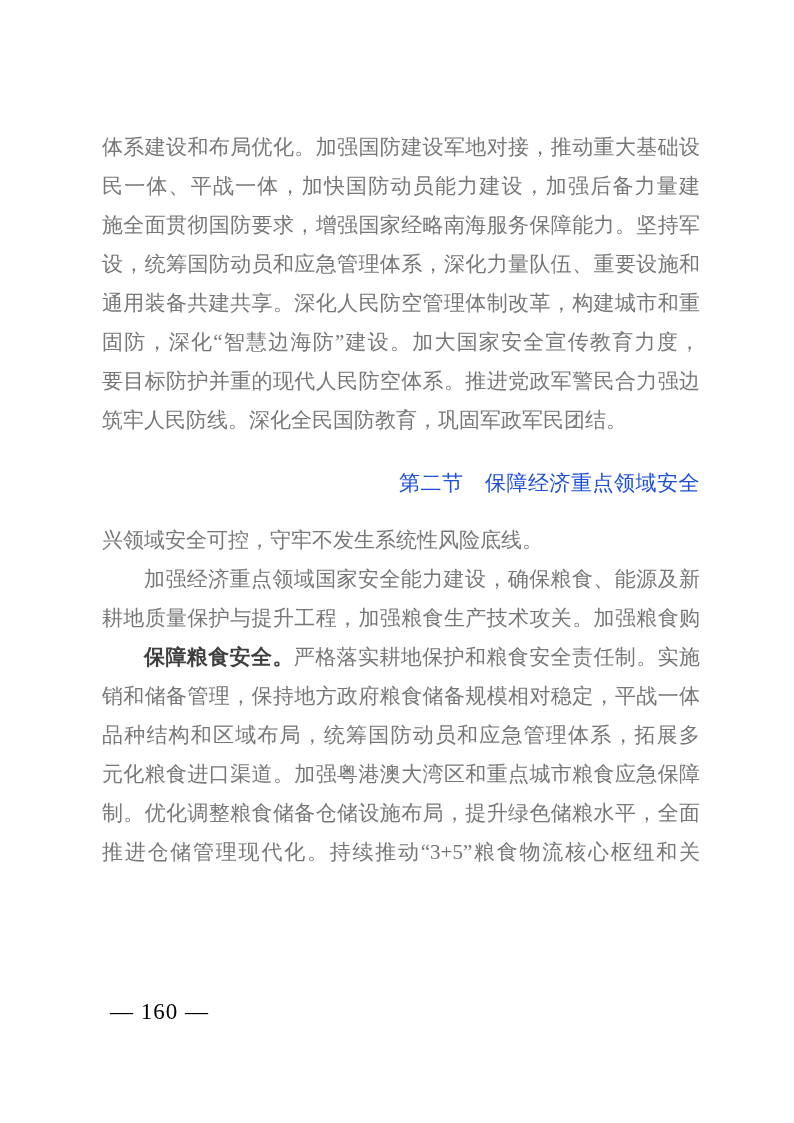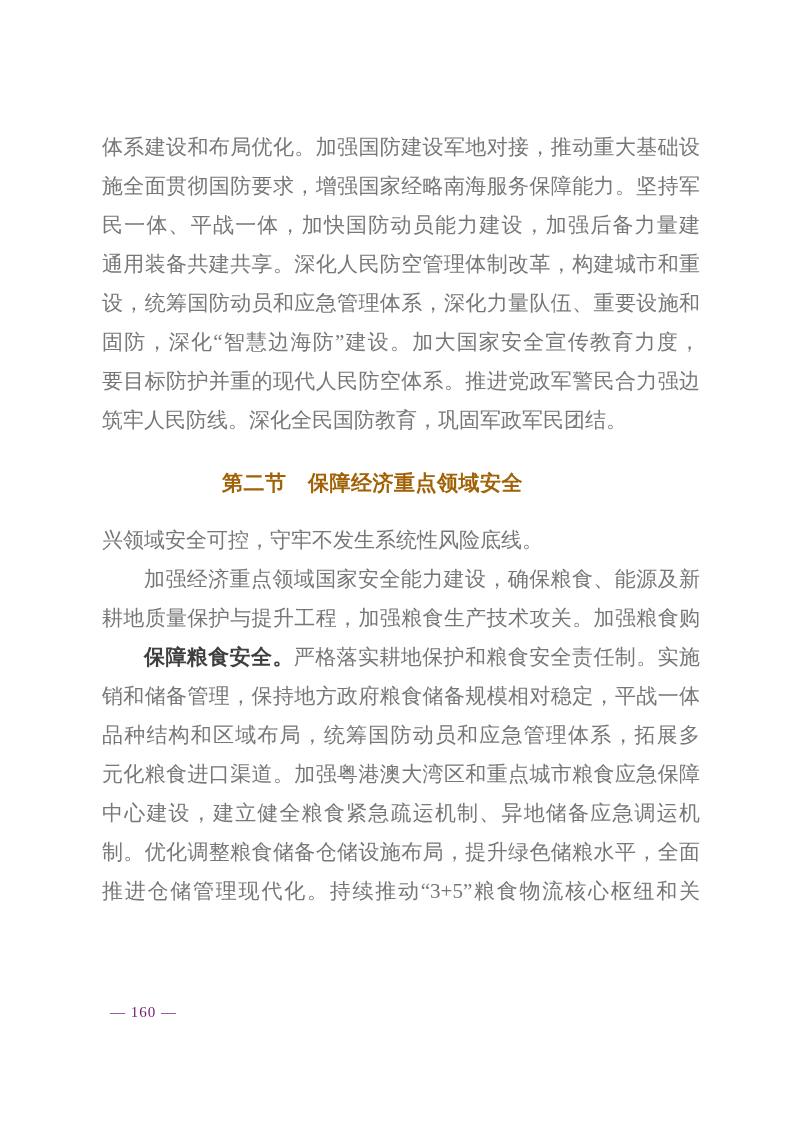--- a/index.html
+++ b/index.html
@@ -44,61 +44,60 @@
   .lead-bold {
     font-weight: bold;
     color: #3f3f3f;
   }
   .heading {
     margin: 21px 0 16px 0;
     padding: 0 0 0 120px;
     height: 44px;
     line-height: 44px;
     font-size: 21px;
-    font-weight: bold;
+    font-weight: normal;
     letter-spacing: 0.5px;
-    color: #a16207;
-    text-align: left;
+    color: #1d4ed8;
+    text-align: right;
   }
   .footer {
     position: absolute;
     left: 110px;
     top: 999px;
     height: 26px;
     line-height: 26px;
-    font-size: 15px;
+    font-size: 23px;
     letter-spacing: 1px;
-    color: #701a75;
+    color: #000000;
   }
 </style>
 </head>
 <body>
 
 <div class="page">
   <div class="content">
     <div class="para">
         <div class="line"><span>体系建设和布局优化。加强国防建设军地对接，推动重大基础设</span></div>
+        <div class="line"><span>民一体、平战一体，加快国防动员能力建设，加强后备力量建</span></div>
         <div class="line"><span>施全面贯彻国防要求，增强国家经略南海服务保障能力。坚持军</span></div>
-        <div class="line"><span>民一体、平战一体，加快国防动员能力建设，加强后备力量建</span></div>
+        <div class="line"><span>设，统筹国防动员和应急管理体系，深化力量队伍、重要设施和</span></div>
         <div class="line"><span>通用装备共建共享。深化人民防空管理体制改革，构建城市和重</span></div>
-        <div class="line"><span>设，统筹国防动员和应急管理体系，深化力量队伍、重要设施和</span></div>
         <div class="line"><span>固防，深化“智慧边海防”建设。加大国家安全宣传教育力度，</span></div>
         <div class="line"><span>要目标防护并重的现代人民防空体系。推进党政军警民合力强边</span></div>
         <div class="line lastline"><span>筑牢人民防线。深化全民国防教育，巩固军政军民团结。</span></div>
       </div>
     <h2 class="heading">第二节　保障经济重点领域安全</h2>
     <div class="para">
         <div class="line lastline"><span>兴领域安全可控，守牢不发生系统性风险底线。</span></div>
         <div class="line indent"><span>加强经济重点领域国家安全能力建设，确保粮食、能源及新</span></div>
       </div>
     <div class="para">
         <div class="line"><span>耕地质量保护与提升工程，加强粮食生产技术攻关。加强粮食购</span></div>
         <div class="line indent"><span class="lead-bold">保障粮食安全。</span><span>严格落实耕地保护和粮食安全责任制。实施</span></div>
         <div class="line"><span>销和储备管理，保持地方政府粮食储备规模相对稳定，平战一体</span></div>
         <div class="line"><span>品种结构和区域布局，统筹国防动员和应急管理体系，拓展多</span></div>
         <div class="line"><span>元化粮食进口渠道。加强粤港澳大湾区和重点城市粮食应急保障</span></div>
-        <div class="line"><span>中心建设，建立健全粮食紧急疏运机制、异地储备应急调运机</span></div>
         <div class="line"><span>制。优化调整粮食储备仓储设施布局，提升绿色储粮水平，全面</span></div>
         <div class="line"><span>推进仓储管理现代化。持续推动“3+5”粮食物流核心枢纽和关</span></div>
       </div>
   </div>
   <div class="footer">— 160 —</div>
 </div>
 
 </body></html>

